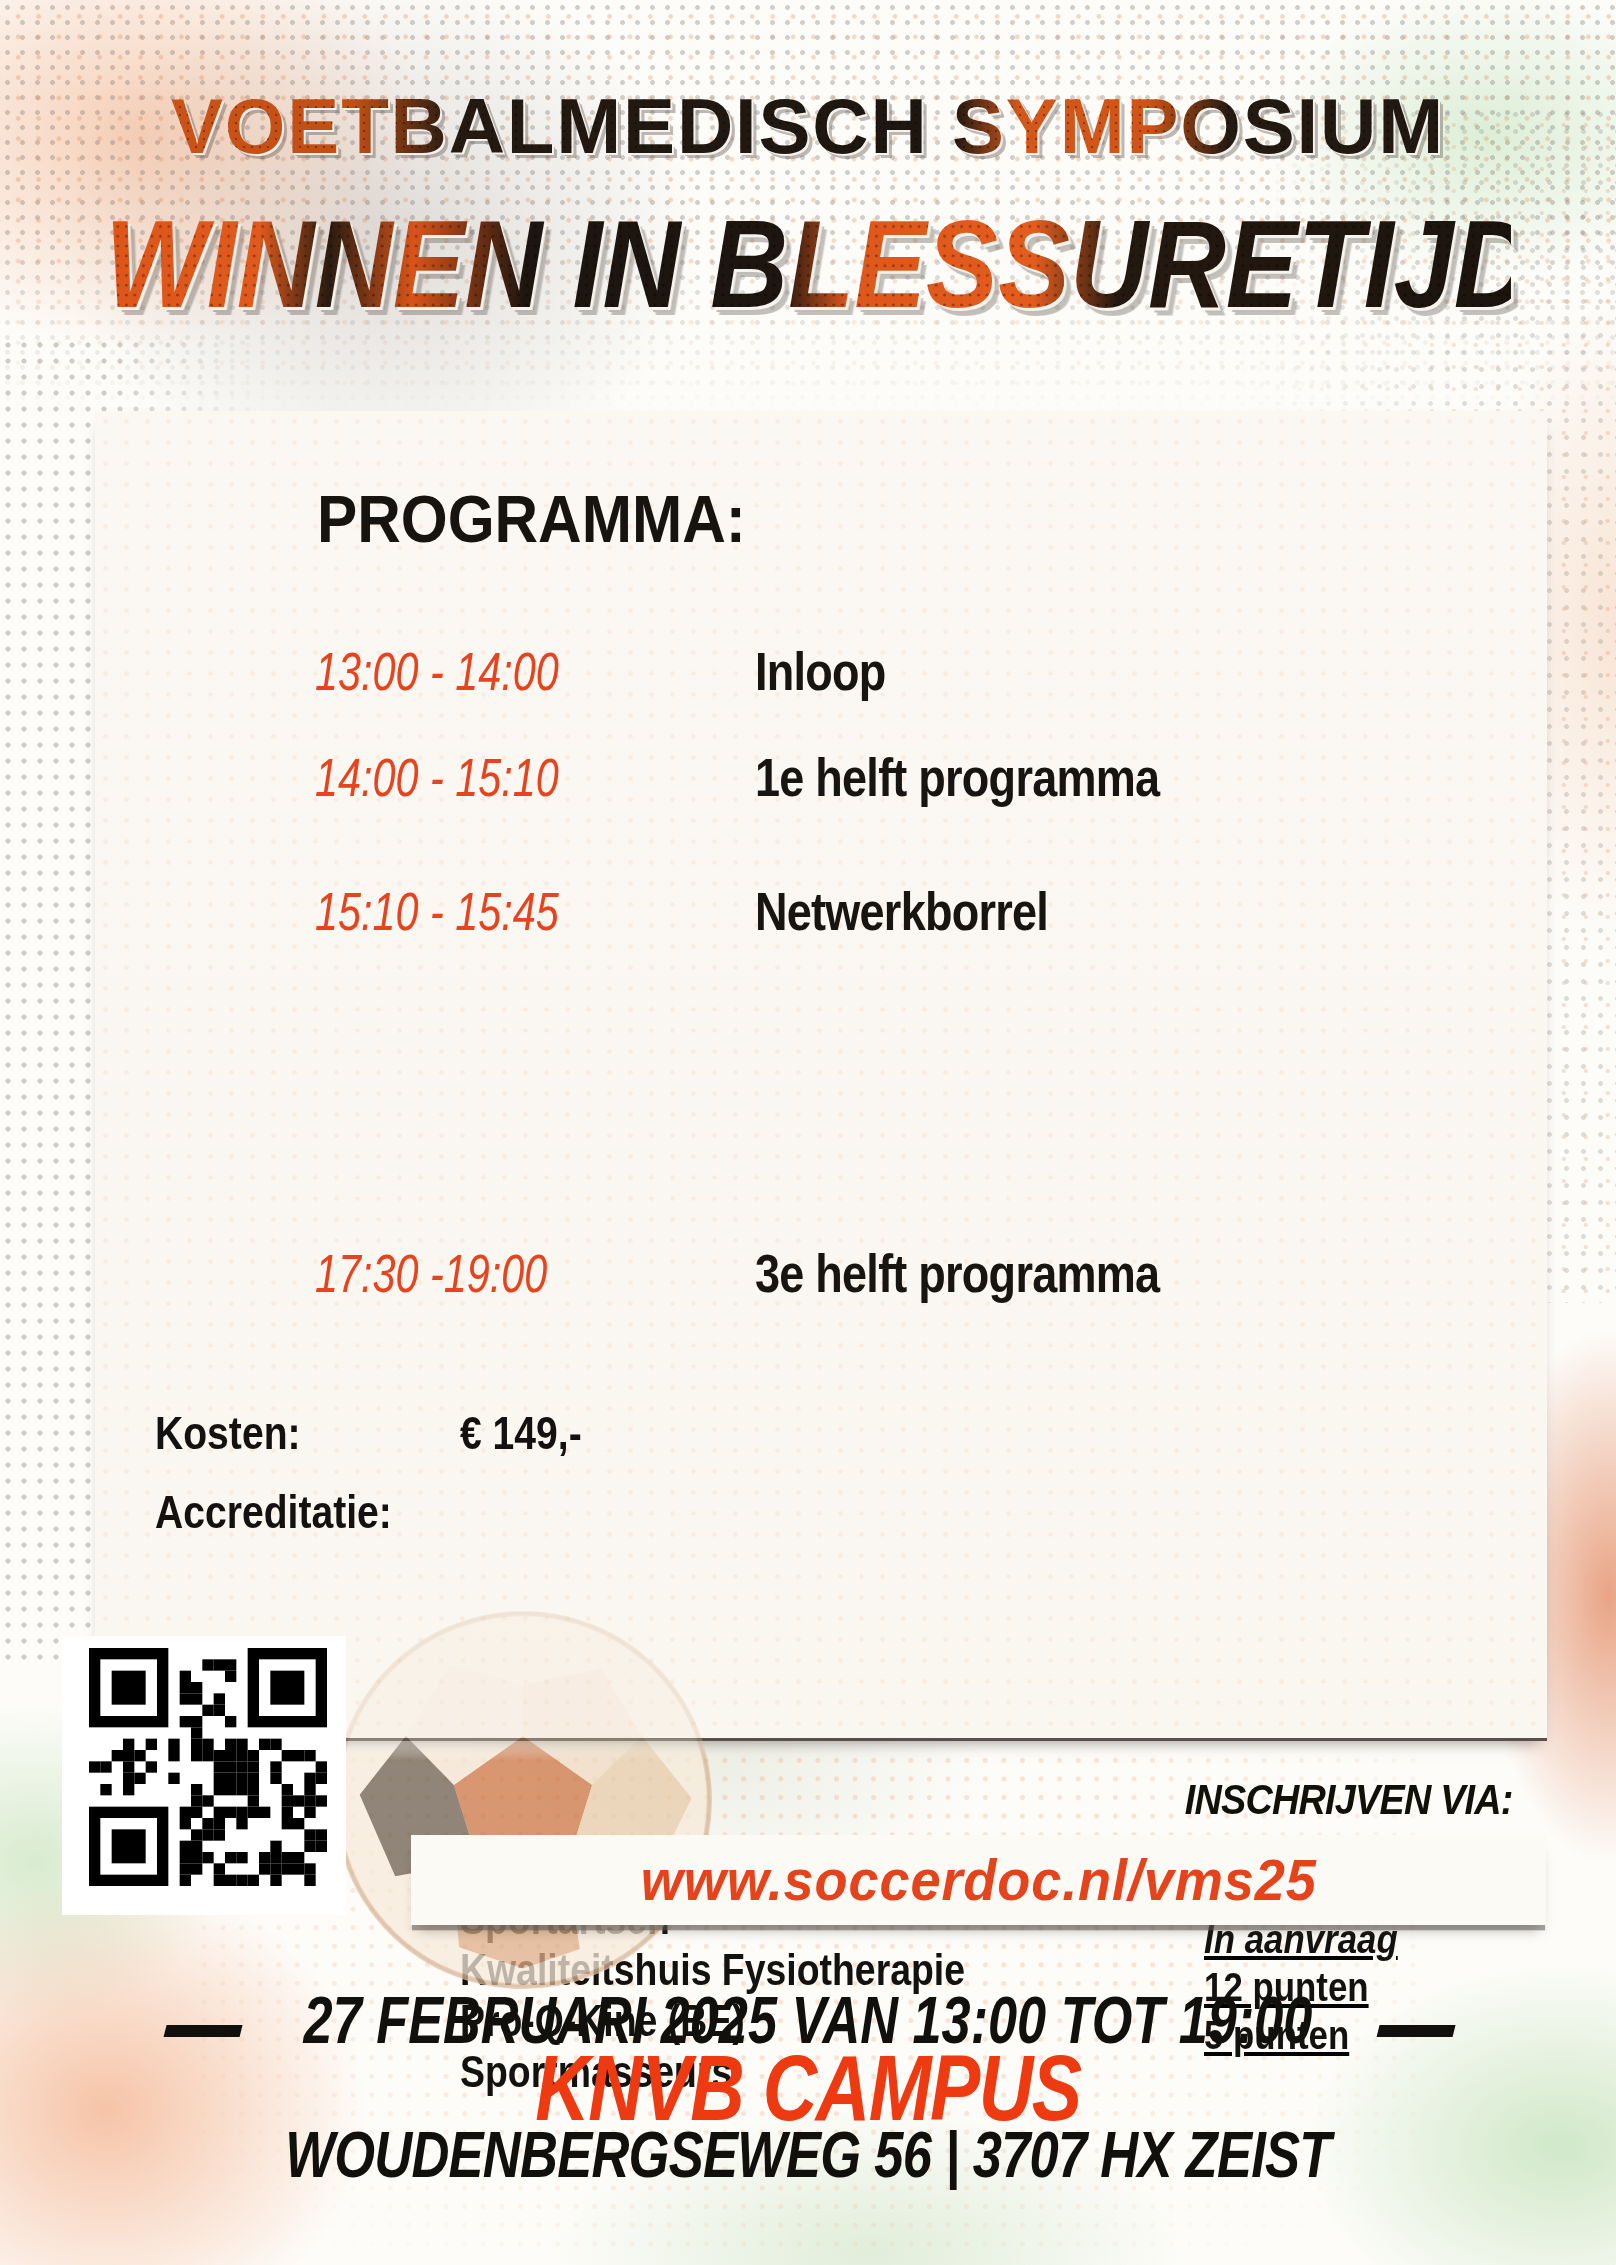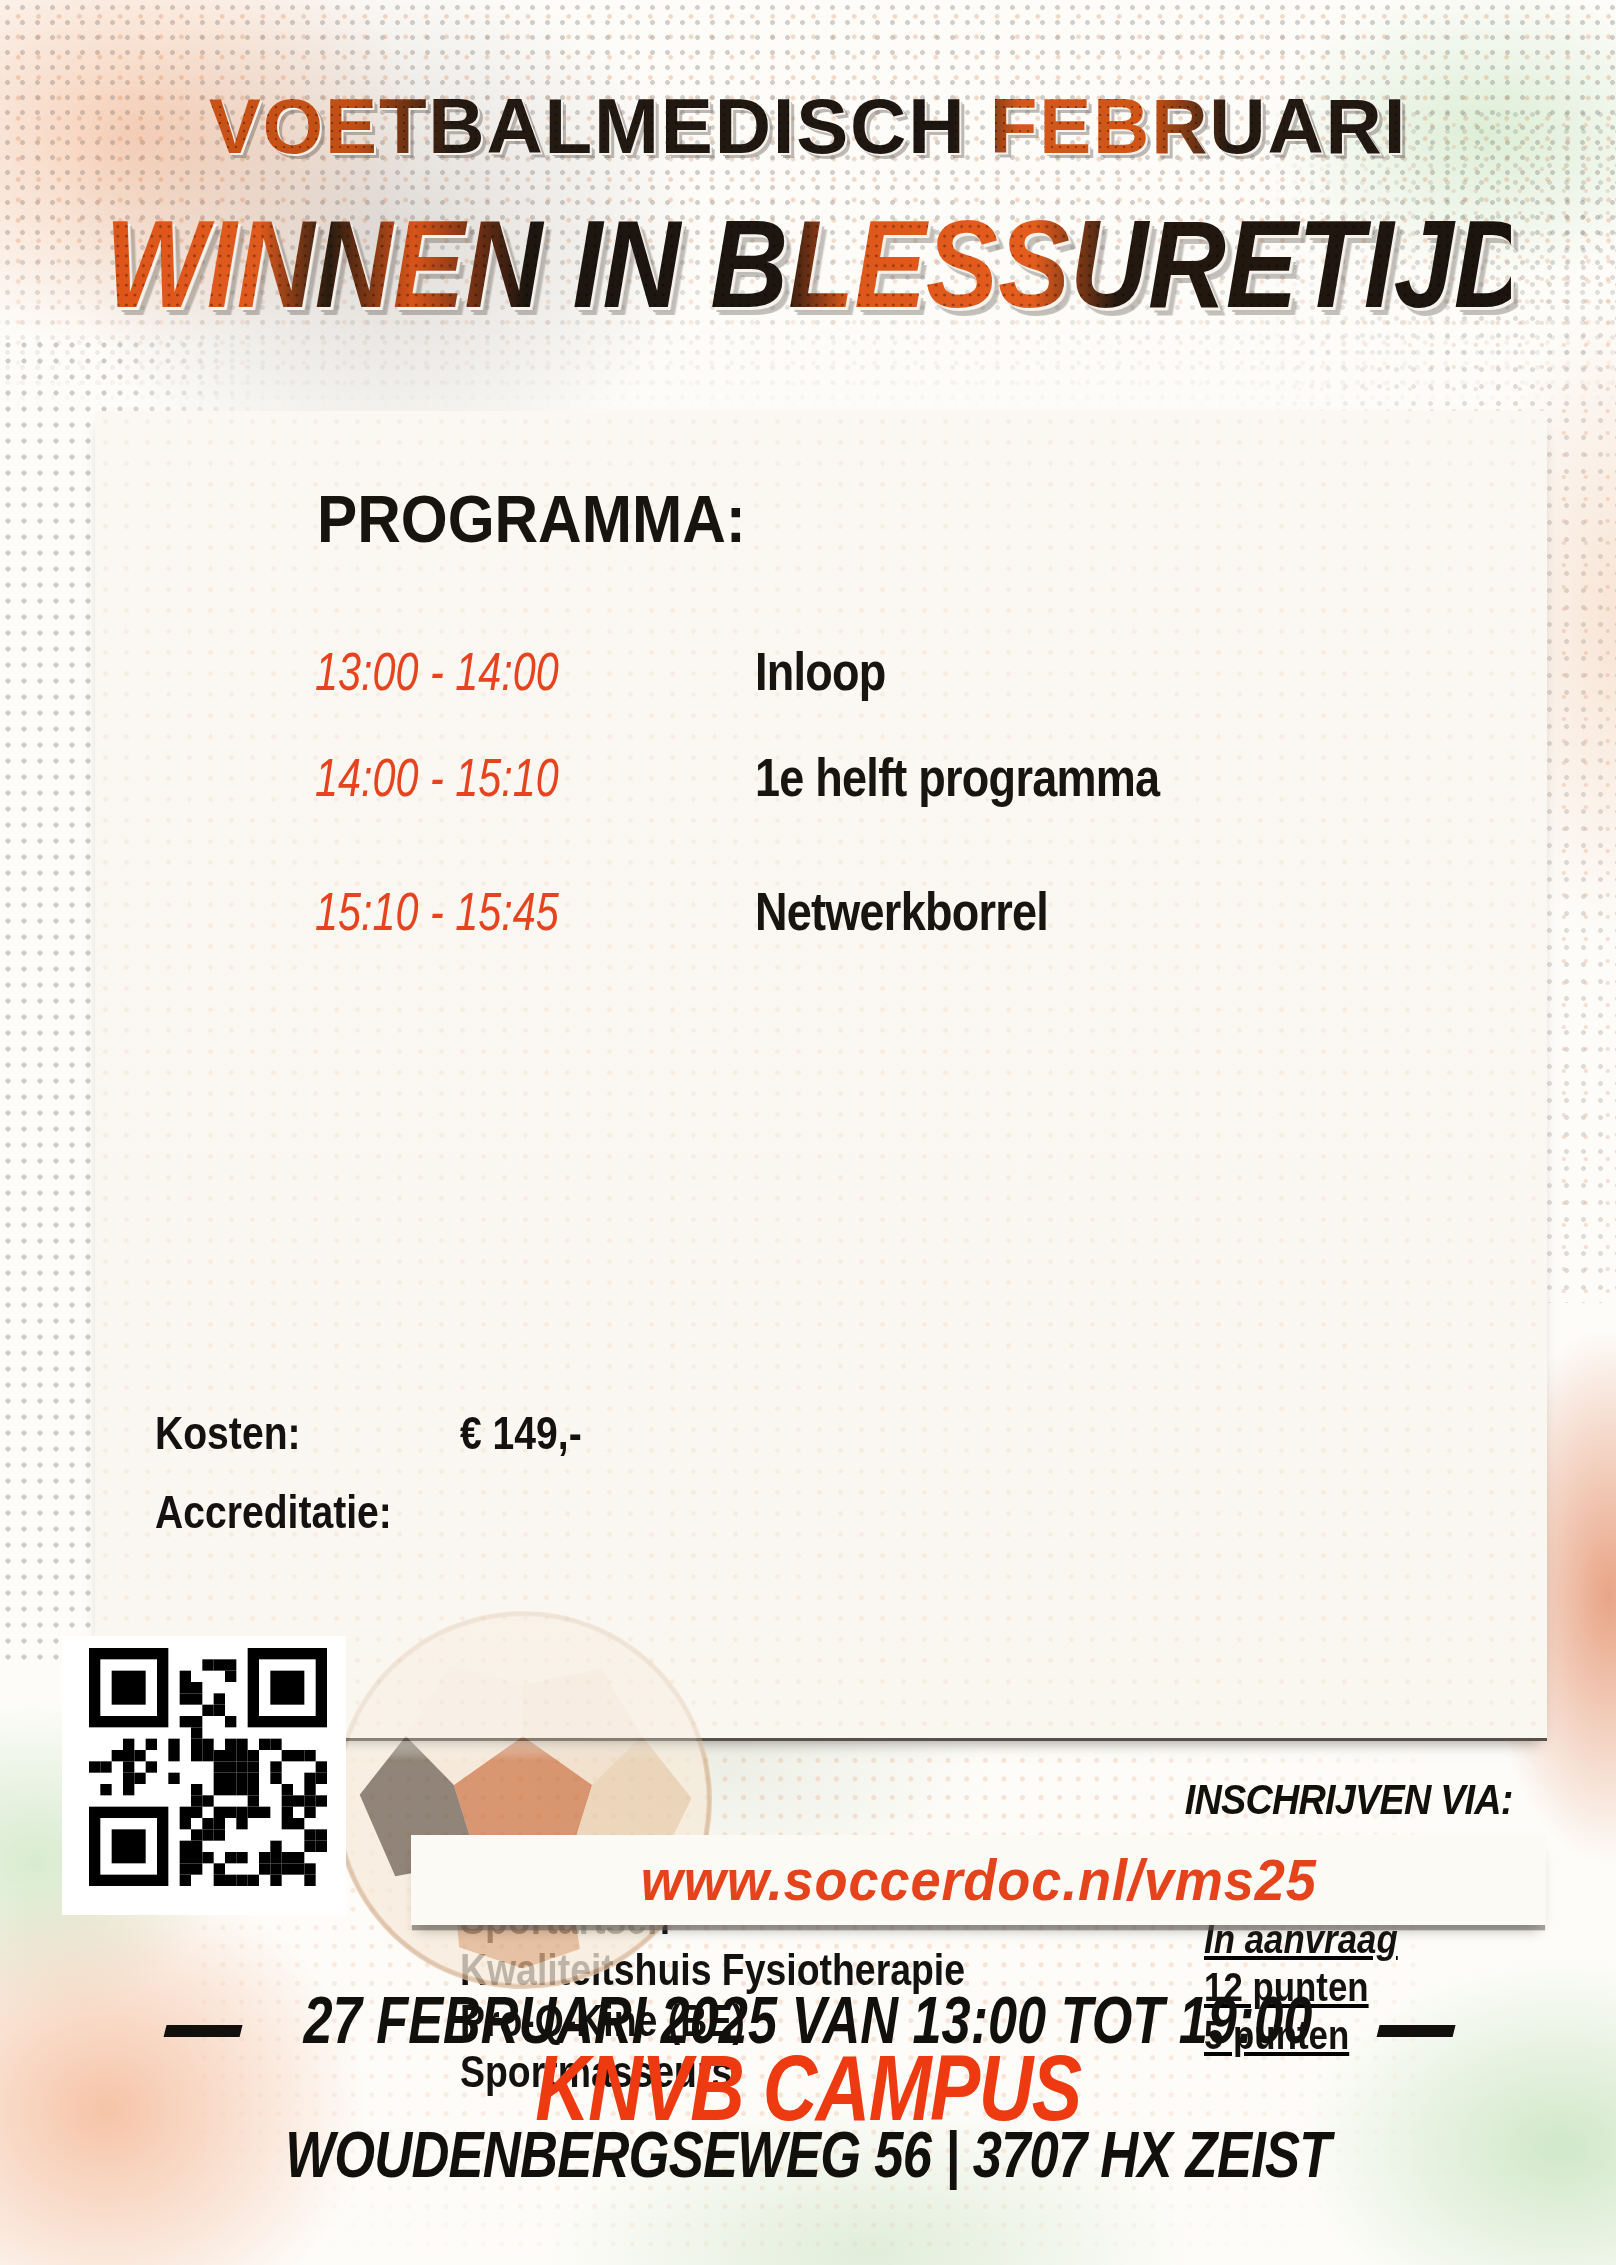--- a/index.html
+++ b/index.html
@@ -158,37 +158,41 @@
 <body>
 
 <div class="poster">
 
   <div class="blobs"></div>
   <div class="dots dots-top"></div>
   <div class="dots dots-left"></div>
   <div class="dots dots-right"></div>
   <div class="dots dots-bottom"></div>
 
-  <div class="supertitle">VOETBALMEDISCH FEBRUARI</div>
+  <div class="supertitle">VOETBALMEDISCH SYMPOSIUM</div>
   <div class="maintitle">WINNEN IN BLESSURETIJD</div>
 
   <div class="card">
     <div class="prog-heading">PROGRAMMA:</div>
 
     <div class="row" style="top:232px">
       <span class="time">13:00 - 14:00</span>
       <span class="item">Inloop</span>
     </div>
     <div class="row" style="top:338px">
       <span class="time">14:00 - 15:10</span>
       <span class="item">1e helft programma</span>
     </div>
     <div class="row" style="top:472px">
       <span class="time">15:10 - 15:45</span>
       <span class="item">Netwerkborrel</span>
+    </div>
+    <div class="row" style="top:834px">
+      <span class="time">17:30 -19:00</span>
+      <span class="item">3e helft programma</span>
     </div>
 
     <div class="meta-label" style="left:60px;top:997px">Kosten:</div>
     <div class="meta-value" style="left:365px;top:997px">€ 149,-</div>
 
     <div class="meta-label" style="left:60px;top:1076px">Accreditatie:</div>
 
     <div class="org-list">
       <div>Sportartsen</div>
       <div>Kwaliteitshuis Fysiotherapie</div>

